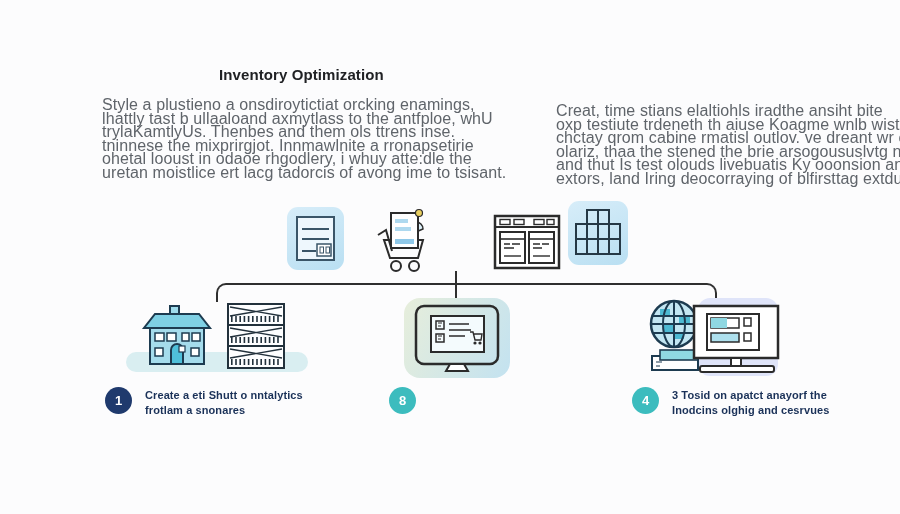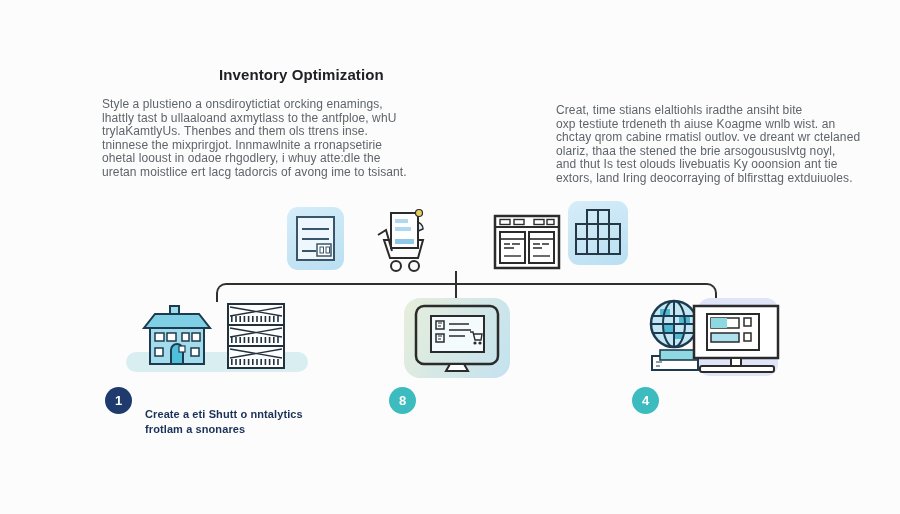--- a/index.html
+++ b/index.html
@@ -8,21 +8,21 @@
     position:relative;width:900px;height:514px;margin:0 auto;
     background:var(--pagebg,#fcfcfd);overflow:hidden;
     font-family:"Liberation Sans", sans-serif;
     padding-left:25px;
   }
   .heading{
     position:absolute;font-size:15px;font-weight:bold;color:var(--heading,#202124);
     letter-spacing:.1px;white-space:nowrap;
   }
   .body-text{
-    position:absolute;font-size:12px;line-height:13.6px;color:var(--body,#5f646a);
+    position:absolute;font-size:16px;line-height:13.6px;color:var(--body,#5f646a);
     white-space:pre;letter-spacing:.1px;
   }
   .card{position:absolute;border-radius:11px;}
   .blue-card{background:linear-gradient(155deg,var(--bluecard1,#d7edf9),var(--bluecard2,#b9dff2));}
   .grad-card{background:linear-gradient(115deg,var(--gradgreen,#e7eedb),var(--gradblue,#c3e2f0));border-radius:16px;}
   .lav-card{background:var(--lavender,#dfe4f9);border-radius:12px;}
   .icon{position:absolute;}
   .bracket{
     position:absolute;border:2px solid var(--line,#2f2f2f);border-bottom:none;
     border-radius:10px 10px 0 0;
@@ -30,21 +30,21 @@
   .vline{position:absolute;width:2px;background:var(--line,#2f2f2f);}
   .blob{position:absolute;background:var(--blob,#d9eef1);border-radius:11px;}
   .step{position:absolute;display:flex;align-items:flex-start;gap:13px;}
   .step-circle{
     width:27px;height:27px;border-radius:50%;flex-shrink:0;
     color:#ffffff;font-size:13px;font-weight:bold;
     display:flex;align-items:center;justify-content:center;
   }
   .step-label{
     font-size:11px;line-height:14.5px;font-weight:bold;color:var(--step,#1a3158);
-    white-space:pre-line;padding-top:1px;letter-spacing:.1px;margin-top:19px;
+    white-space:pre-line;padding-top:1px;letter-spacing:.1px;
   }
   svg{display:block;}
 </style>
 </head>
 <body>
 
 <div id="canvas">
 
   <div class="heading" style="left:219px;top:66px">Inventory Optimization</div>
   <div class="body-text" style="left:102px;top:98px">Style a plustieno a onsdiroytictiat orcking enamings,
@@ -223,15 +223,17 @@
     <div class="step-label">Create a eti Shutt o nntalytics
 frotlam a snonares</div>
   </div>
 
   <div class="step" style="left:389px;top:387px">
     <div class="step-circle" style="background: rgb(60, 188, 190);">8</div>
   </div>
 
   <div class="step" style="left:632px;top:387px">
     <div class="step-circle" style="background: rgb(60, 188, 190);">4</div>
+    <div class="step-label">3 Tosid on apatct anayorf the
+Inodcins olghig and cesrvues</div>
   </div>
 
 </div>
 
 </body></html>

